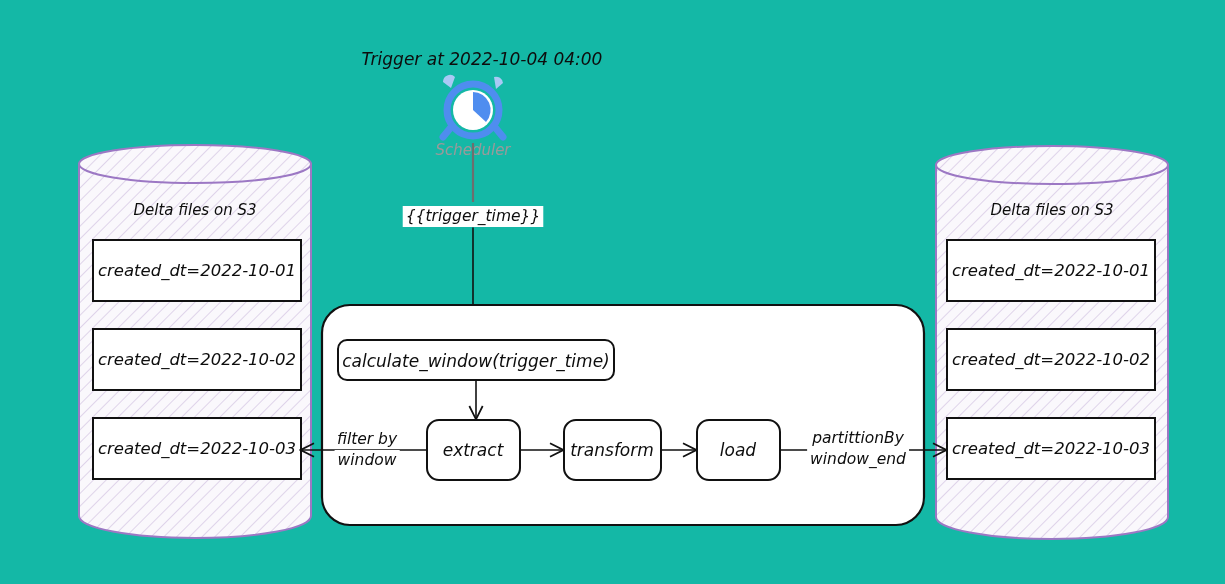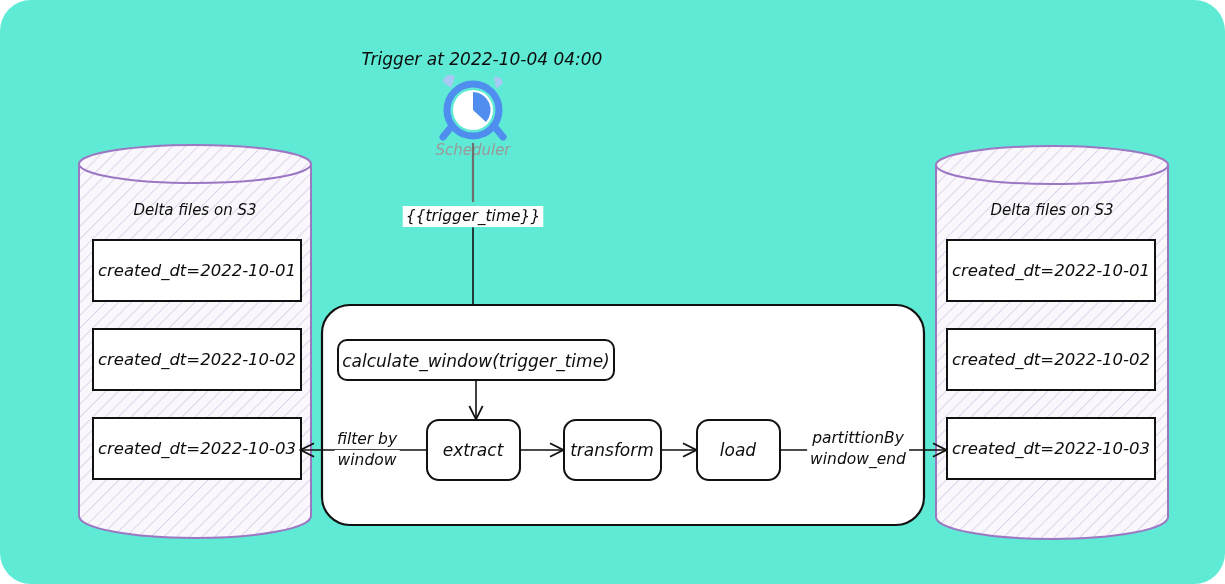--- a/index.html
+++ b/index.html
@@ -8,23 +8,22 @@
     padding: 0;
     background: #ffffff;
   }
   body {
     font-family: "DejaVu Sans", sans-serif;
   }
   #canvas {
     position: relative;
     width: 1225px;
     height: 584px;
-    background: #5eead4;
+    background: #14b8a6;
     overflow: hidden;
-    border-radius: 31px;
   }
   #diagram-svg {
     position: absolute;
     left: 0;
     top: 0;
     width: 1225px;
     height: 584px;
   }
   .hw-text {
     font-family: "DejaVu Sans", sans-serif;

